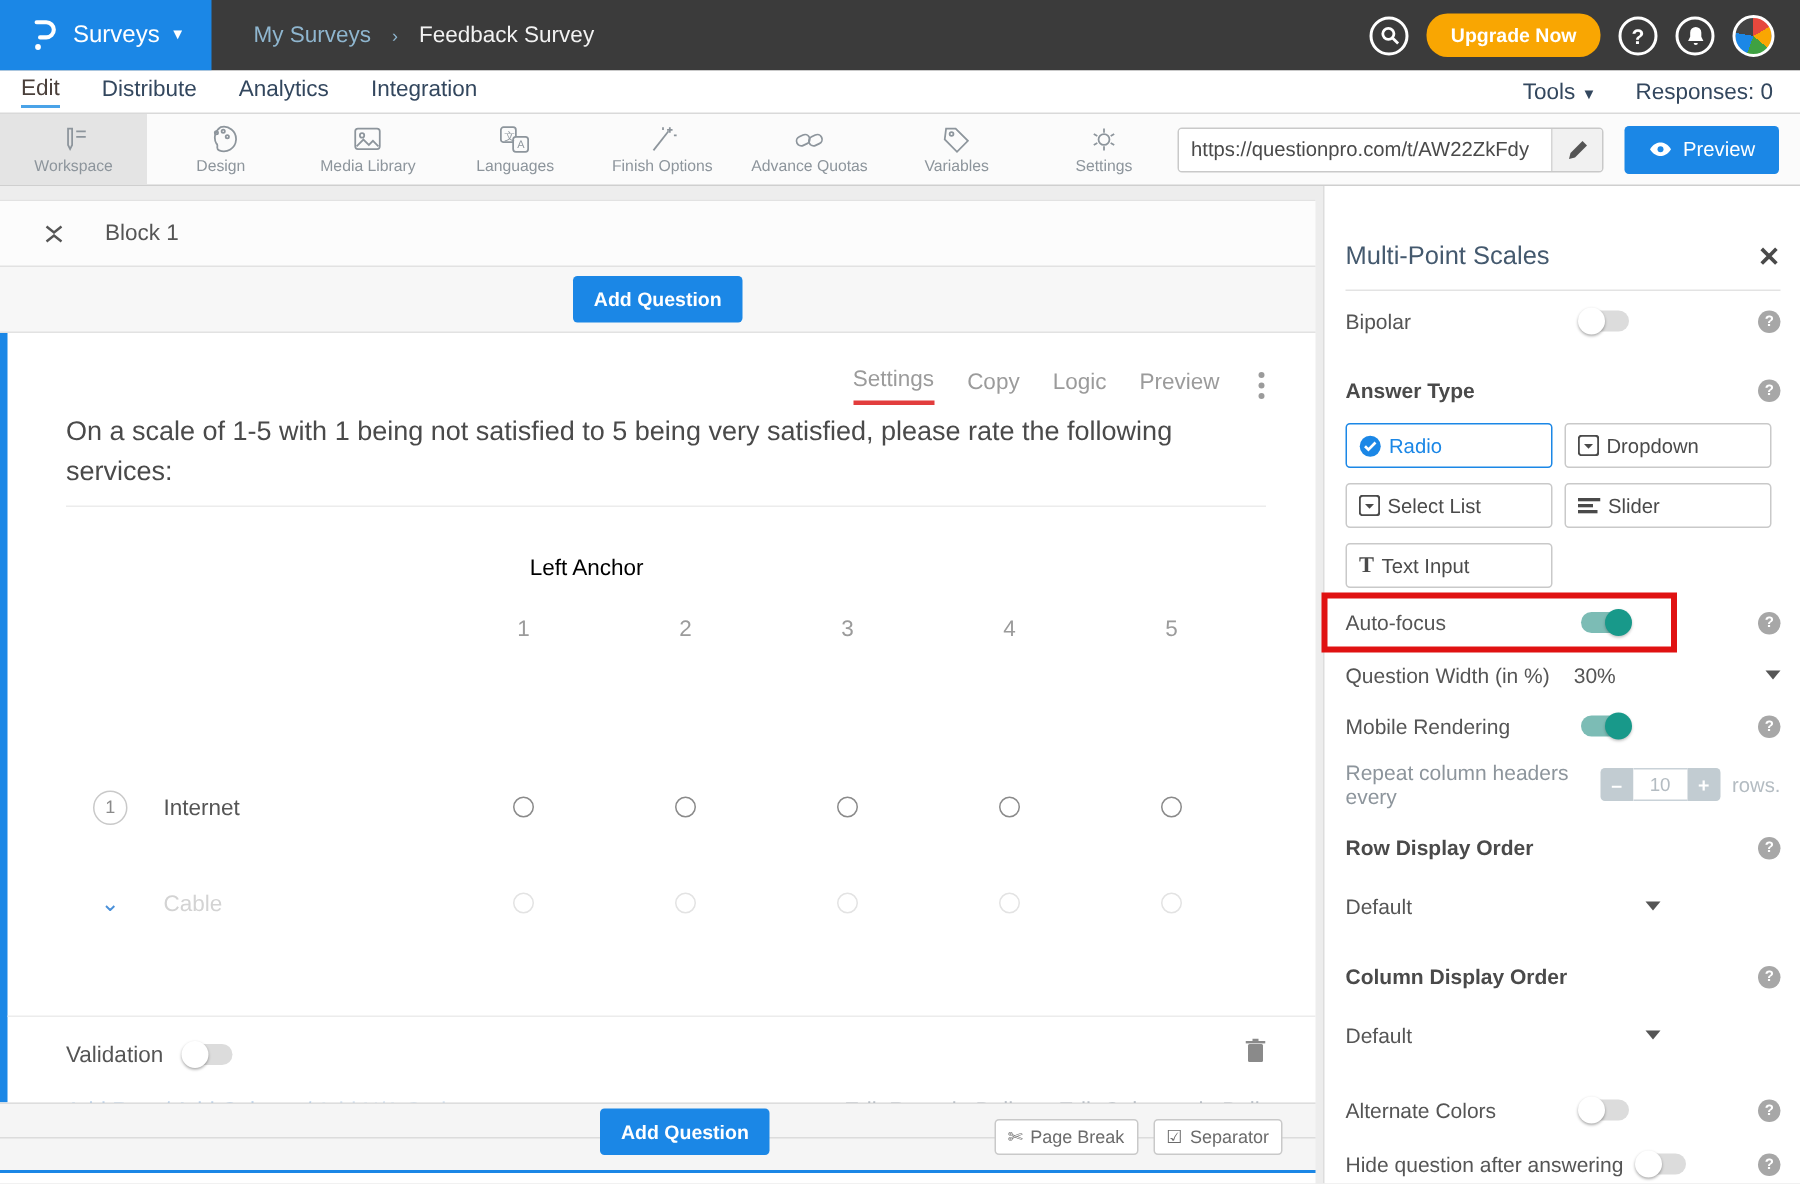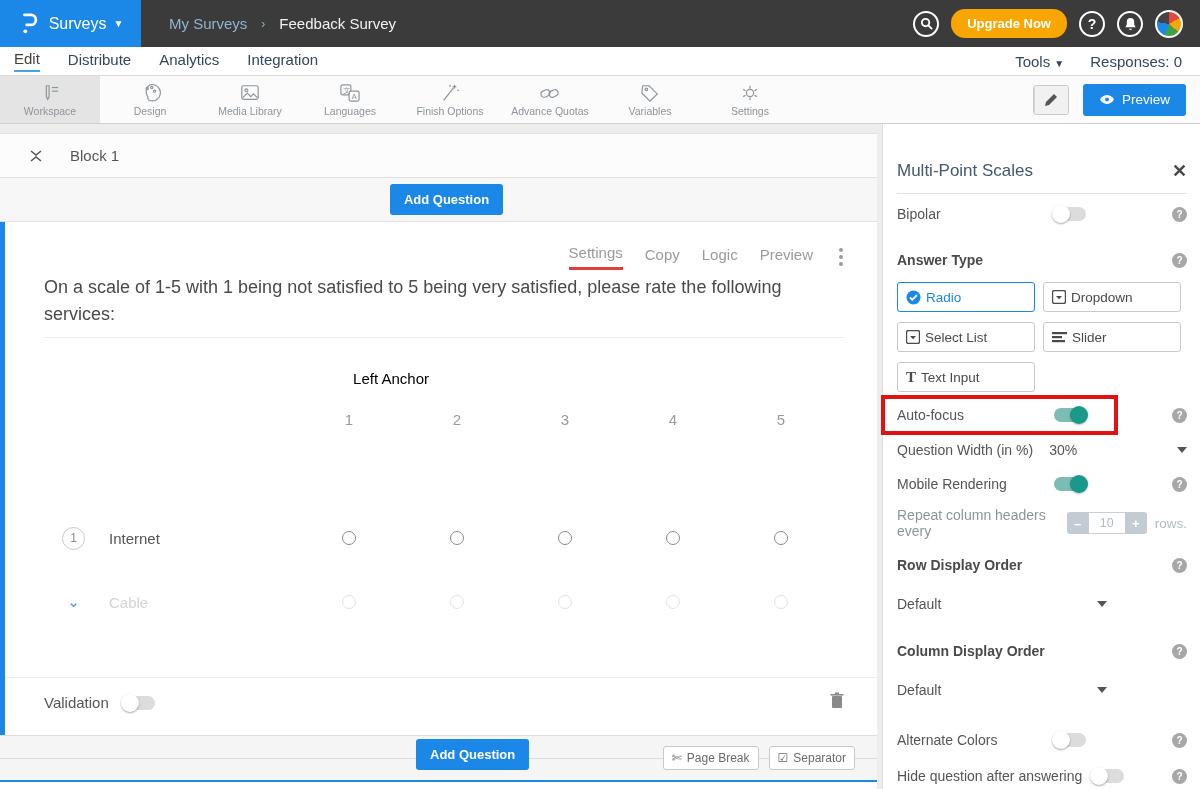--- a/index.html
+++ b/index.html
@@ -41,21 +41,21 @@
   .url-input { border:none; outline:none; width:248px; padding:0 8px; font-size:13.5px; color:#4a4a4a; font-family:"Liberation Sans",sans-serif; }
   .url-edit { width:34px; background:#f1f1f1; border-left:1px solid #d5d5d5; display:flex; align-items:center; justify-content:center; cursor:pointer; }
   .preview-btn { background:#1b87e6; border:none; color:#fff; font-size:13.5px; height:32px; padding:0 16px; border-radius:3px; display:flex; align-items:center; gap:7px; cursor:pointer; }
 
   
   .main-col { position:absolute; top:124px; left:0; width:877px; height:665px; }
   .block-header { position:absolute; top:9px; left:0; width:877px; height:45px; background:#fcfcfc; border-top:1px solid #e2e2e2; border-bottom:1px solid #e2e2e2; display:flex; align-items:center; }
   .collapse-icon { margin-left:30px; cursor:pointer; display:flex; flex-direction:column; color:#555; }
   .block-title { margin-left:28px; font-size:15px; color:#555; }
   .addq-strip { position:absolute; top:54px; left:0; width:877px; height:44px; background:#f7f7f7; border-bottom:1px solid #e2e2e2; display:flex; align-items:center; justify-content:center; }
-  .addq-btn { background:#1b87e6; color:#fff; border:none; border-radius:3px; font-size:13px; font-weight:bold; padding:8px 14px; cursor:pointer;margin-left:16px; }
+  .addq-btn { background:#1b87e6; color:#fff; border:none; border-radius:3px; font-size:13px; font-weight:bold; padding:8px 14px; cursor:pointer; }
 
   .qcard { position:absolute; top:98px; left:0; width:877px; height:513px; background:#fff; border-left:5px solid #1b87e6; }
   .qtabs { position:absolute; top:22px; right:30px; display:flex; align-items:center; gap:22px; font-size:15px; color:#9b9b9b; }
   .qtab { cursor:pointer; padding-bottom:6px; }
   .qtab.active { border-bottom:3px solid #e23d3d; }
   .kebab { display:flex; flex-direction:column; gap:3px; cursor:pointer; padding:2px 4px; }
   .kebab span { width:4px; height:4px; border-radius:50%; background:#9b9b9b; }
   .qtext { position:absolute; top:52px; left:39px; width:770px; font-size:18px; line-height:27px; color:#4a4a4a; cursor:text; }
   .qdivider { position:absolute; top:115px; left:39px; width:800px; border-top:1px solid #ececec; }
 
@@ -242,20 +242,21 @@
     </div>
     <div class="tool-item">
       <svg viewBox="0 0 24 22">
           <circle cx="12" cy="11" r="4"></circle>
           <path d="M12 3 v3 M12 16 v3 M4.5 7 l2.6 1.5 M16.9 13.5 l2.6 1.5 M4.5 15 l2.6-1.5 M16.9 8.5 l2.6-1.5"></path>
         </svg>
       <span class="tool-label">Settings</span>
     </div>
     <div class="toolbar-right">
       <div class="url-wrap">
+        <input class="url-input" value="https://questionpro.com/t/AW22ZkFdy" style="">
         <div class="url-edit">
           <svg width="14" height="14" viewBox="0 0 14 14">
               <path d="M1 13 l1-4 8-8 3 3 -8 8 z" fill="#555"></path>
             </svg>
         </div>
       </div>
       <button class="preview-btn">
         <svg width="16" height="11" viewBox="0 0 16 11">
             <path d="M1 5.5 C3 2 6 1 8 1 s5 1 7 4.5 C13 9 10 10 8 10 S3 9 1 5.5 z" fill="#fff"></path>
             <circle cx="8" cy="5.5" r="2" fill="#1b87e6"></circle>

